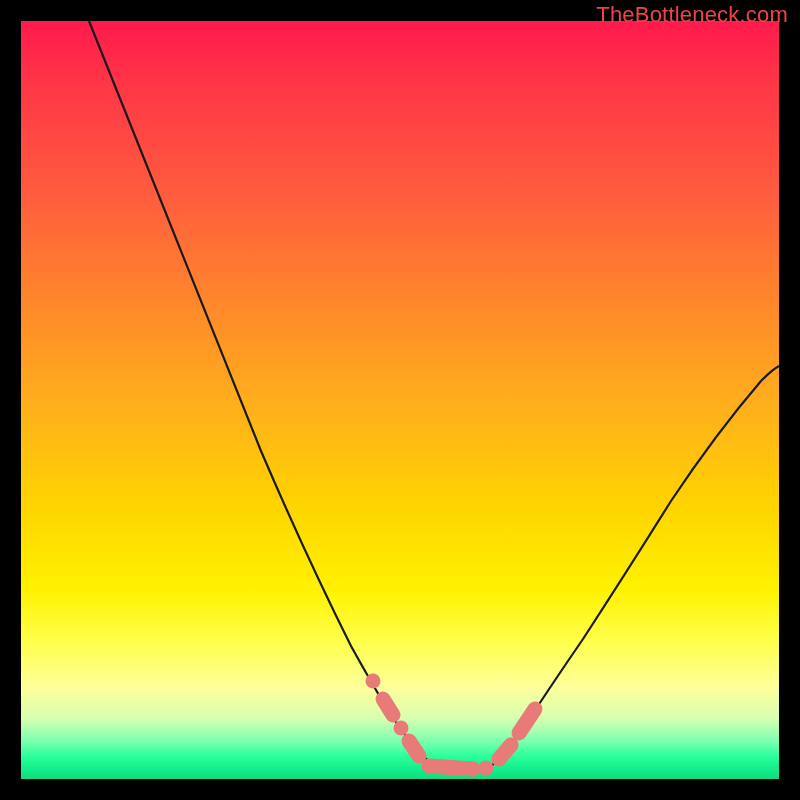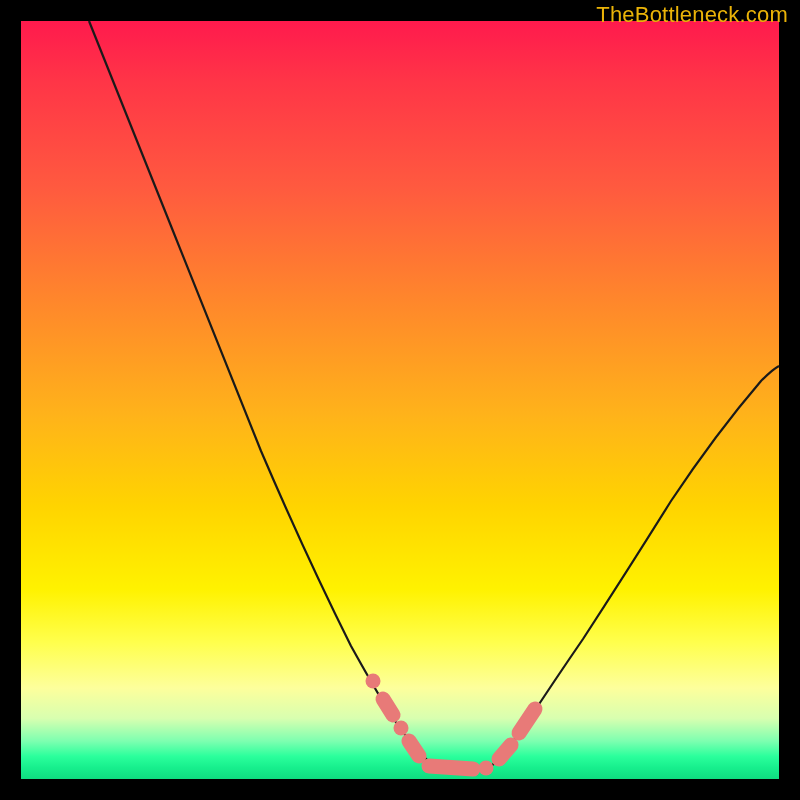--- a/index.html
+++ b/index.html
@@ -43,21 +43,21 @@
       #0fdc80 100%
     );
   }
   .watermark {
     position: absolute;
     top: 2px;
     right: 12px;
     font-family: Arial, Helvetica, sans-serif;
     font-size: 22px;
     letter-spacing: 0.2px;
-    color: #eab308;
+    color: #ef4444;
     user-select: none;
   }
   svg.curves {
     position: absolute;
     left: 21px;
     top: 21px;
     width: 758px;
     height: 758px;
     overflow: visible;
   }

